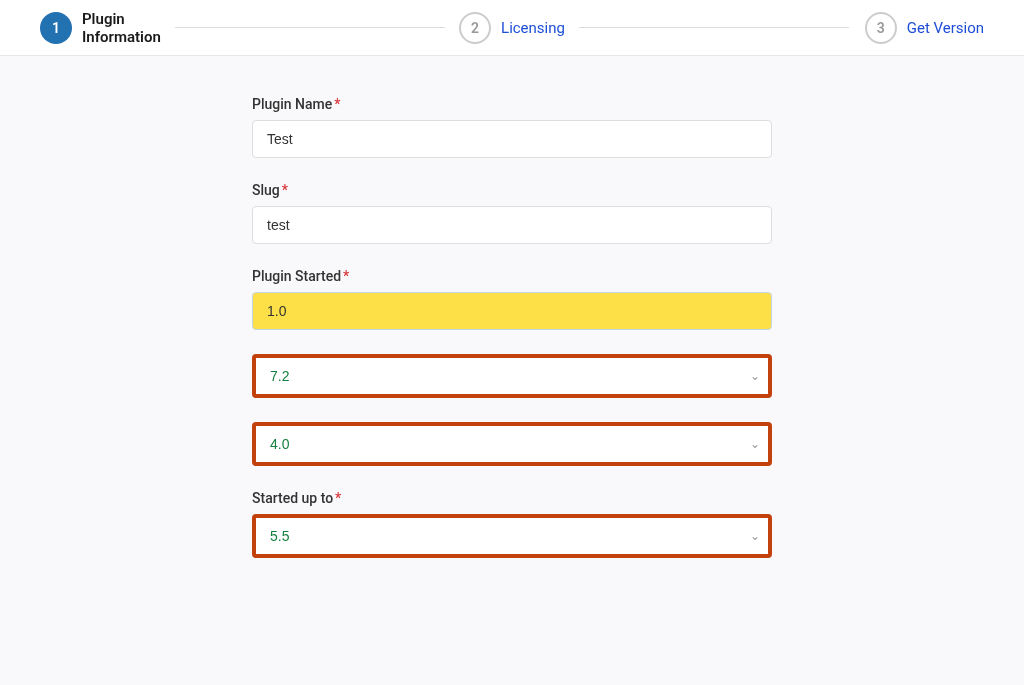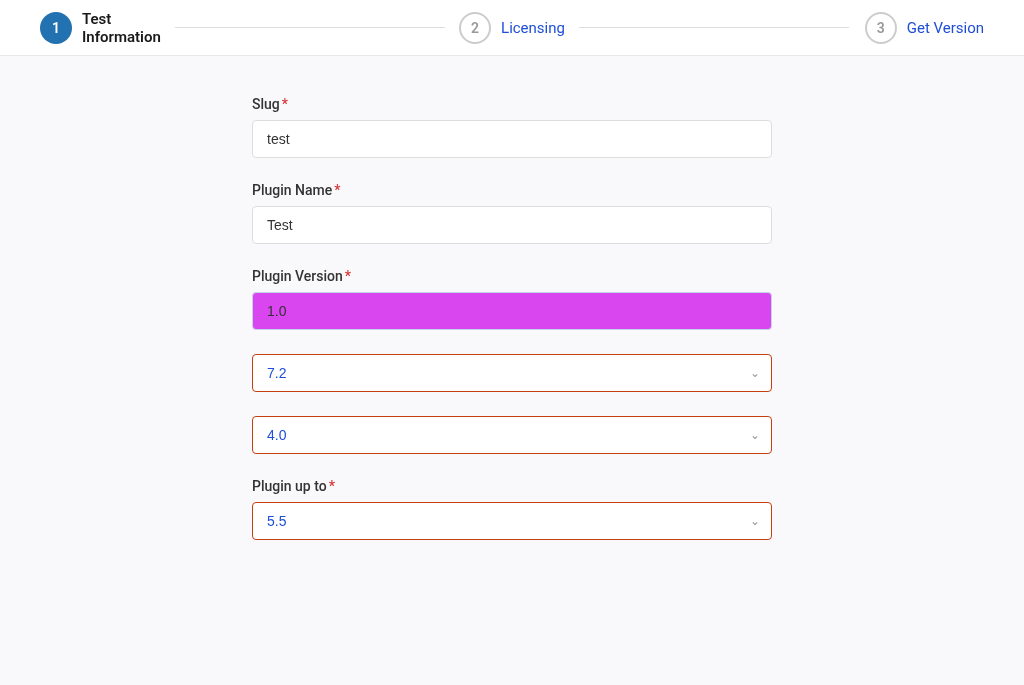--- a/index.html
+++ b/index.html
@@ -116,35 +116,35 @@
       border: 1px solid #ddd;
       border-radius: 4px;
       font-size: 14px;
       color: #333;
       background: #fff;
       outline: none;
       transition: border-color 0.2s;
     }
 
     .form-input.highlighted {
-      background: #d946ef;
+      background: #fde047;
       border-color: #c5d5e8;
     }
 
     .form-select-wrapper {
       position: relative;
     }
 
     .form-select {
       width: 100%;
       padding: 10px 36px 10px 14px;
-      border: 1px solid #c2410c;
+      border: 4px solid #c2410c;
       border-radius: 4px;
       font-size: 14px;
-      color: #1d4ed8;
+      color: #15803d;
       background: #fff;
       appearance: none;
       -webkit-appearance: none;
       cursor: pointer;
       outline: none;
     }
 
     .select-chevron {
       position: absolute;
       right: 12px;
@@ -157,21 +157,21 @@
   </style>
 </head>
 <body>
 
 <header class="stepper-header">
 
   <div class="step">
     <div class="step-number active">
       <span>1</span>
     </div>
-    <span class="step-label">Test Information</span>
+    <span class="step-label">Plugin Information</span>
   </div>
 
   <div class="step-connector"></div>
 
   <div class="step">
     <div class="step-number inactive">
       <span>2</span>
     </div>
     <span class="step-label inactive">Licensing</span>
   </div>
@@ -184,35 +184,35 @@
     </div>
     <span class="step-label inactive">Get Version</span>
   </div>
 </header>
 
 <main class="main-content">
   <div class="form-container">
 
     <div class="form-group">
       <label class="form-label">
+        <span>Plugin Name</span><span class="required-star">*</span>
+      </label>
+      <input class="form-input" type="text" value="Test" style="">
+    </div>
+
+    <div class="form-group">
+      <label class="form-label">
         <span>Slug</span><span class="required-star">*</span>
       </label>
       <input class="form-input" type="text" value="test" style="">
     </div>
 
     <div class="form-group">
       <label class="form-label">
-        <span>Plugin Name</span><span class="required-star">*</span>
-      </label>
-      <input class="form-input" type="text" value="Test" style="">
-    </div>
-
-    <div class="form-group">
-      <label class="form-label">
-        <span>Plugin Version</span><span class="required-star">*</span>
+        <span>Plugin Started</span><span class="required-star">*</span>
       </label>
       <input class="form-input highlighted" type="text" value="1.0" style="">
     </div>
 
     <div class="form-group">
       <div class="form-select-wrapper">
         <select class="form-select">
           <option value="7.0">7.0</option>
           <option value="7.1">7.1</option>
           <option value="7.2" selected="">7.2</option>
@@ -236,21 +236,21 @@
           <option value="5.5">5.5</option>
           <option value="5.8">5.8</option>
           <option value="6.0">6.0</option>
         </select>
         <span class="select-chevron">⌄</span>
       </div>
     </div>
 
     <div class="form-group">
       <label class="form-label">
-        <span>Plugin up to</span><span class="required-star">*</span>
+        <span>Started up to</span><span class="required-star">*</span>
       </label>
       <div class="form-select-wrapper">
         <select class="form-select">
           <option value="5.0">5.0</option>
           <option value="5.1">5.1</option>
           <option value="5.2">5.2</option>
           <option value="5.3">5.3</option>
           <option value="5.4">5.4</option>
           <option value="5.5" selected="">5.5</option>
           <option value="5.6">5.6</option>

